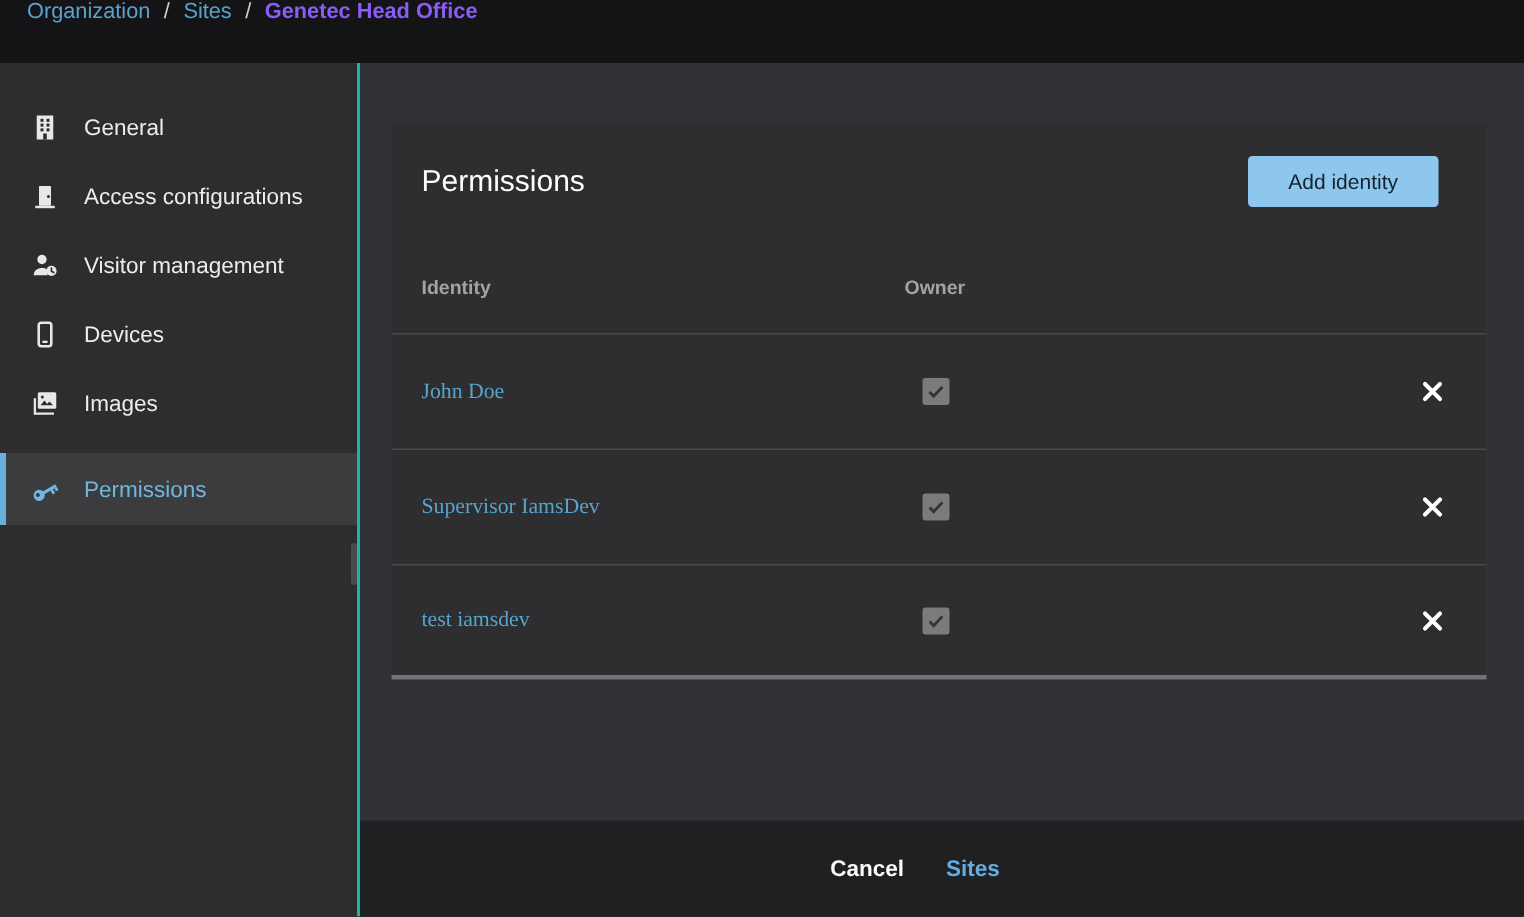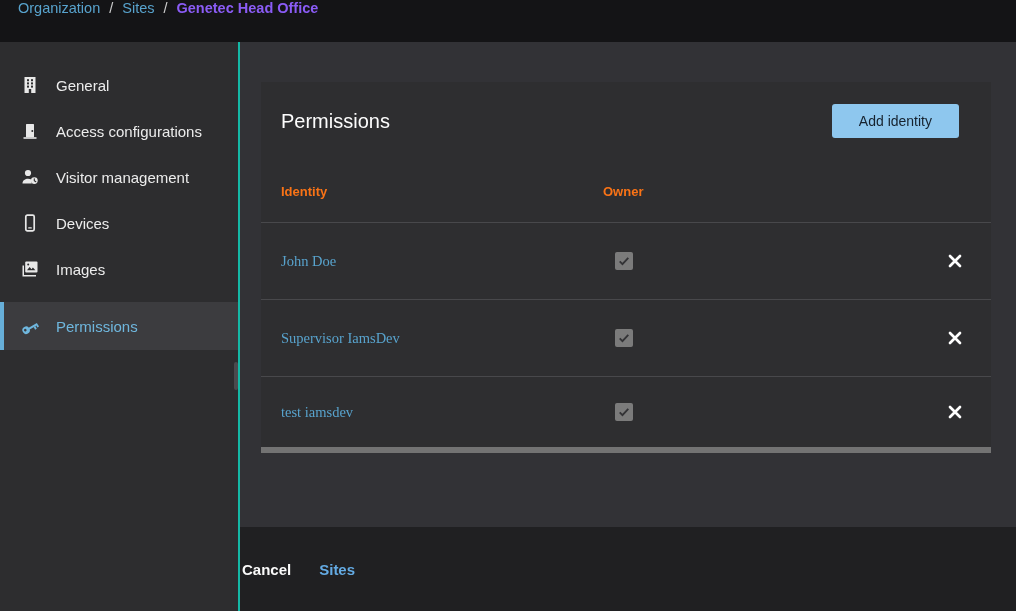--- a/index.html
+++ b/index.html
@@ -115,23 +115,23 @@
     width: 100%;
   }
   .search-box input::placeholder { color: #a3a3a3; }
 
   .grid-row {
     display: grid;
     grid-template-columns: 322px 1fr 40px;
     align-items: center;
     padding: 0 16px 0 20px;
   }
-  .thead { height: 62px; font-size: 13px; font-weight: bold; color: #f97316; }
+  .thead { height: 62px; font-size: 13px; font-weight: bold; color: #a3a3a3; }
   .trow  { height: 77px; border-top: 1px solid #48484b; font-family: Liberation Serif, serif; }
-  .trow:last-child { border-bottom: 6px solid #737373; }
+  .trow:last-child { border-bottom: 3px solid #737373; }
   .identity-link {
     color: var(--accent-blue, #58a3cd);
     font-size: 14.5px;
     cursor: pointer;
     text-decoration: none;
     justify-self: start;
   }
   .owner-checkbox {
     width: 18px; height: 18px;
     margin-left: 12px;
@@ -145,25 +145,25 @@
     width: 28px; height: 28px;
     display: flex; align-items: center; justify-content: center;
     justify-self: center;
     padding: 0;
   }
 
   
   .footer-bar {
     position: absolute;
     left: 0; right: 0; bottom: 0;
-    height: 84px;
+    height: 64px;
     background: #202022;
     display: flex;
     align-items: center;
-    justify-content: flex-start;
+    justify-content: center;
     gap: 24px;
     padding-right: 36px;
   }
   .footer-btn {
     background: none; border: none; cursor: pointer;
     font-family: inherit;
     font-size: 15px;
     font-weight: bold;
     padding: 6px 2px;
   }

